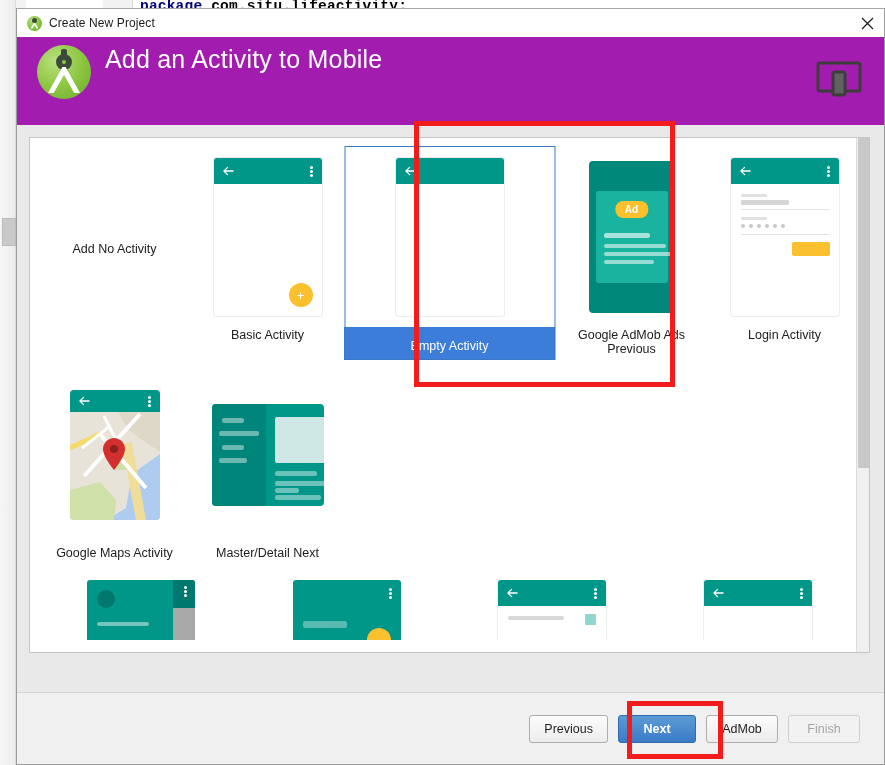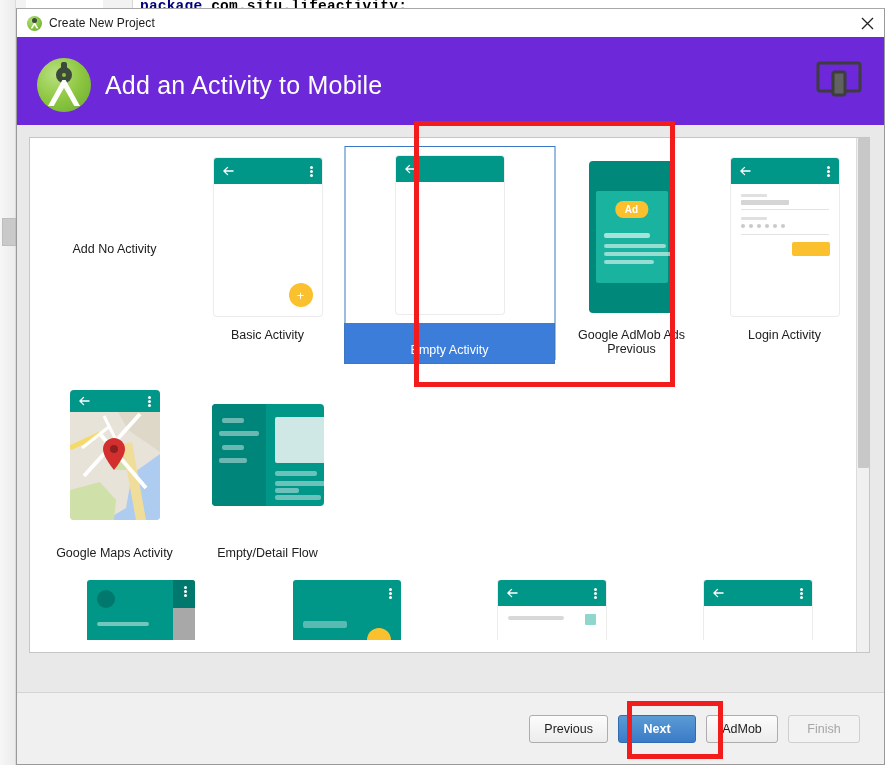--- a/index.html
+++ b/index.html
@@ -82,22 +82,22 @@
     position: absolute; right: 6px; top: 3px;
     width: 22px; height: 22px;
     display: flex; align-items: center; justify-content: center;
     cursor: pointer;
   }
   #close-button svg { display:block; }
 
   
   #header {
     flex: 0 0 88px; height: 88px;
-    background: #6d28d9;
-    display: flex; align-items: center;
+    background: #a21caf;
+    display: flex; 
     padding: 8px 22px 0 20px;
     position: relative;
   }
   #as-logo {
     width: 54px; height: 54px; border-radius: 50%;
     background: radial-gradient(circle at 34% 30%, #b9e07f 0%, #8cc63f 52%, #6aaa33 100%);
     position: relative; flex: 0 0 54px; margin-right: 14px;
   }
   #as-logo .logo-head {
     position:absolute; left:19px; top:9px;
@@ -162,21 +162,21 @@
     position: absolute; left: 50%; transform: translateX(-50%);
     top: 2px; width: 211px; height: 214px;
     border: 1px solid #3b78c4;
   }
   .cell-label {
     font-size: 12.5px; color: #202020; margin-top: 10px;
     text-align: center; position: relative; z-index: 2;
   }
   .cell.selected .cell-label {
     background: #3b7dd8; color: #ffffff;
-    width: 211px; padding: 20px 0 6px 0; margin-top: 9px;
+    width: 211px; padding: 12px 0 6px 0; margin-top: 9px;
     border: 1px solid #3b78c4; border-top: none;
   }
   .cell.noactivity .cell-label { margin-top: 86px; }
 
   
   .phone {
     width: 108px; height: 158px; background: #ffffff;
     border-radius: 3px; position: relative; overflow: hidden;
     box-shadow: 0 0 0 1px #ececec;
   }
@@ -477,21 +477,21 @@
               <div class="md-line" style="left:7px;top:27px;width:40px"></div>
               <div class="md-line" style="left:10px;top:41px;width:22px"></div>
               <div class="md-line" style="left:7px;top:54px;width:28px"></div>
               <div class="card"></div>
               <div class="md-line" style="left:63px;top:67px;width:42px"></div>
               <div class="md-line" style="left:63px;top:77px;width:56px"></div>
               <div class="md-line" style="left:63px;top:84px;width:24px"></div>
               <div class="md-line" style="left:63px;top:91px;width:46px"></div>
             </div>
           </div>
-          <div class="cell-label">Empty/Detail Flow</div>
+          <div class="cell-label">Master/Detail Next</div>
         </div>
       </div>
 
       <div class="row3">
         <div class="cell">
           <div class="nav-thumb">
             <div class="avatar"></div>
             <div class="strip">
                 <div class="top"></div>
                 <div class="bot"></div>

